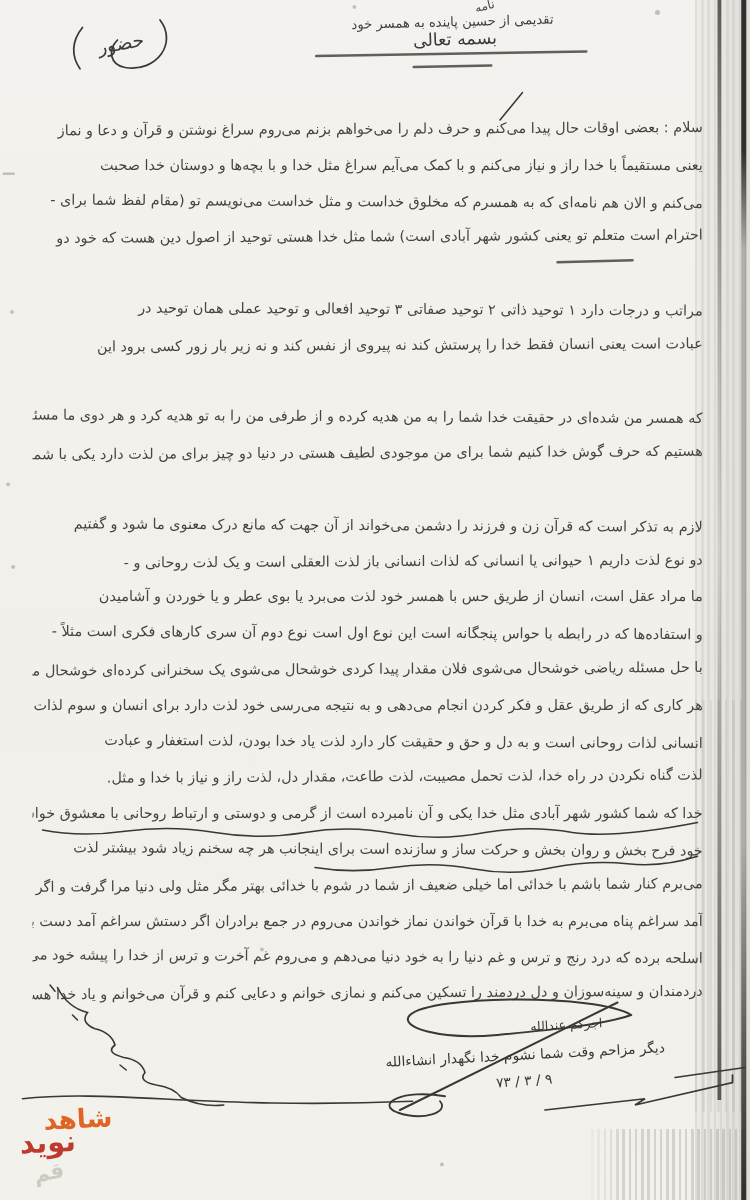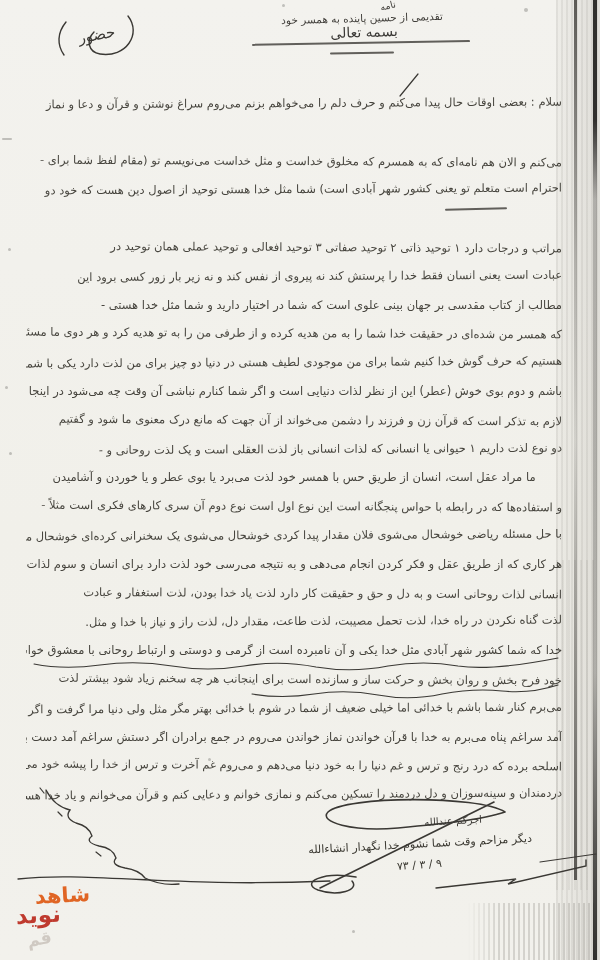--- a/index.html
+++ b/index.html
@@ -82,31 +82,30 @@
   <div class="dedication-tag">نامه</div>
   <div class="dedication">تقدیمی از حسین پاینده به همسر خود</div>
   <div class="besmellah">بسمه تعالی</div>
   <div class="corner-note">حضور</div>
   <div class="uline" id="ul-besm"></div>
   <div class="uline" id="ul-ded"></div>
   <div class="uline" id="ul-tawhid"></div>
 
   <div class="lines">
       <div class="hw-line" style="top: 93px; transform: rotate(-0.3deg);">سلام : بعضی اوقات حال پیدا می‌کنم و حرف دلم را می‌خواهم بزنم می‌روم سراغ نوشتن و قرآن و دعا و نماز</div>
+      <div class="hw-line" style="top: 121.8px; transform: rotate(0deg);">یعنی مستقیماً با خدا راز و نیاز می‌کنم و با کمک می‌آیم سراغ مثل خدا و با بچه‌ها و دوستان خدا صحبت</div>
       <div class="hw-line" style="top: 150.6px; transform: rotate(0.3deg);">می‌کنم و الان هم نامه‌ای که به همسرم که مخلوق خداست و مثل خداست می‌نویسم تو (مقام لفظ شما برای -</div>
       <div class="hw-line" style="top: 179.4px; transform: rotate(-0.3deg);">احترام است متعلم تو یعنی کشور شهر آبادی است) شما مثل خدا هستی توحید از اصول دین هست که خود دو</div>
       <div class="hw-line" style="top: 237px; transform: rotate(0.3deg);">مراتب و درجات دارد ۱ توحید ذاتی ۲ توحید صفاتی ۳ توحید افعالی و توحید عملی همان توحید در</div>
       <div class="hw-line" style="top: 265.8px; transform: rotate(-0.3deg);">عبادت است یعنی انسان فقط خدا را پرستش کند نه پیروی از نفس کند و نه زیر بار زور کسی برود این</div>
-      <div class="hw-line" style="top: 294.6px; transform: rotate(0deg);">مطالب از کتاب مقدسی بر جهان بینی علوی است که شما در اختیار دارید و شما مثل خدا هستی -</div>
       <div class="hw-line" style="top: 323.4px; transform: rotate(0.3deg);">که همسر من شده‌ای در حقیقت خدا شما را به من هدیه کرده و از طرفی من را به تو هدیه کرد و هر دوی ما مسئول</div>
       <div class="hw-line" style="top: 352.2px; transform: rotate(-0.3deg);">هستیم که حرف گوش خدا کنیم شما برای من موجودی لطیف هستی در دنیا دو چیز برای من لذت دارد یکی با شما</div>
-      <div class="hw-line" style="top: 381px; transform: rotate(0deg);">باشم و دوم بوی خوش (عطر) این از نظر لذات دنیایی است و اگر شما کنارم نباشی آن وقت چه می‌شود در اینجا</div>
       <div class="hw-line" style="top: 409.8px; transform: rotate(0.3deg);">لازم به تذکر است که قرآن زن و فرزند را دشمن می‌خواند از آن جهت که مانع درک معنوی ما شود و گفتیم</div>
       <div class="hw-line" style="top: 438.6px; transform: rotate(-0.3deg);">دو نوع لذت داریم ۱ حیوانی یا انسانی که لذات انسانی باز لذت العقلی است و یک لذت روحانی و -</div>
-      <div class="hw-line" style="top: 467.4px; transform: rotate(0deg); text-align: center;">ما مراد عقل است، انسان از طریق حس با همسر خود لذت می‌برد یا بوی عطر و یا خوردن و آشامیدن</div>
+      <div class="hw-line" style="top: 467.4px; transform: rotate(0deg);">ما مراد عقل است، انسان از طریق حس با همسر خود لذت می‌برد یا بوی عطر و یا خوردن و آشامیدن</div>
       <div class="hw-line" style="top: 496.2px; transform: rotate(0.3deg);">و استفاده‌ها که در رابطه با حواس پنجگانه است این نوع اول است نوع دوم آن سری کارهای فکری است مثلاً -</div>
       <div class="hw-line" style="top: 525px; transform: rotate(-0.3deg);">با حل مسئله ریاضی خوشحال می‌شوی فلان مقدار پیدا کردی خوشحال می‌شوی یک سخنرانی کرده‌ای خوشحال می‌شوی و</div>
       <div class="hw-line" style="top: 553.8px; transform: rotate(0deg);">هر کاری که از طریق عقل و فکر کردن انجام می‌دهی و به نتیجه می‌رسی خود لذت دارد برای انسان و سوم لذات -</div>
       <div class="hw-line" style="top: 582.6px; transform: rotate(0.3deg);">انسانی لذات روحانی است و به دل و حق و حقیقت کار دارد لذت یاد خدا بودن، لذت استغفار و عبادت</div>
       <div class="hw-line" style="top: 611.4px; transform: rotate(-0.3deg);">لذت گناه نکردن در راه خدا، لذت تحمل مصیبت، لذت طاعت، مقدار دل، لذت راز و نیاز با خدا و مثل.</div>
       <div class="hw-line" style="top: 640.2px; transform: rotate(0deg);">خدا که شما کشور شهر آبادی مثل خدا یکی و آن نامبرده است از گرمی و دوستی و ارتباط روحانی با معشوق خواست و بنده</div>
       <div class="hw-line" style="top: 669px; transform: rotate(0.3deg);">خود فرح بخش و روان بخش و حرکت ساز و سازنده است برای اینجانب هر چه سخنم زیاد شود بیشتر لذت</div>
       <div class="hw-line" style="top: 697.8px; transform: rotate(-0.3deg);">می‌برم کنار شما باشم با خدائی اما خیلی ضعیف از شما در شوم با خدائی بهتر مگر مثل ولی دنیا مرا گرفت و اگر عیال</div>
       <div class="hw-line" style="top: 726.6px; transform: rotate(0deg);">آمد سراغم پناه می‌برم به خدا با قرآن خواندن نماز خواندن می‌روم در جمع برادران اگر دستش سراغم آمد دست به -</div>
       <div class="hw-line" style="top: 755.4px; transform: rotate(0.3deg);">اسلحه برده که درد رنج و ترس و غم دنیا را به خود دنیا می‌دهم و می‌روم غم آخرت و ترس از خدا را پیشه خود می‌کنم می‌روم میان</div>

